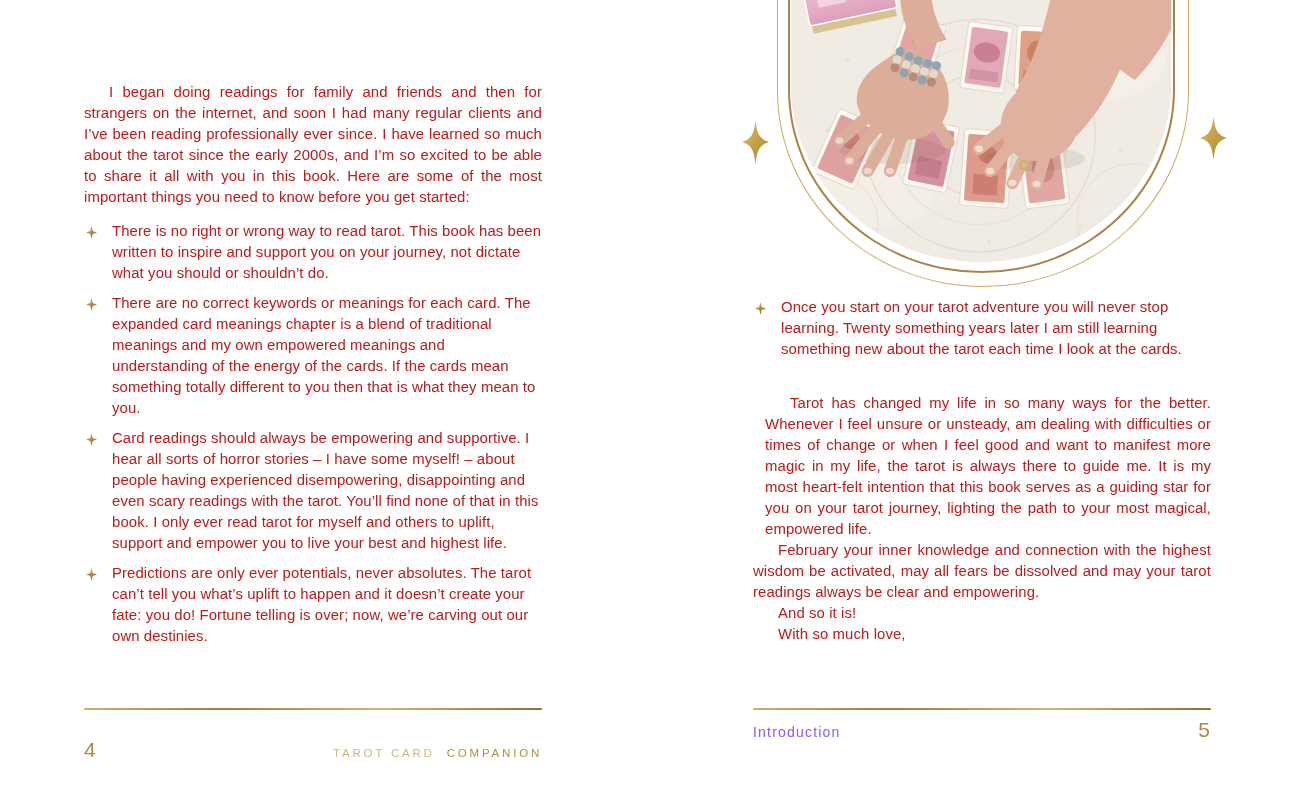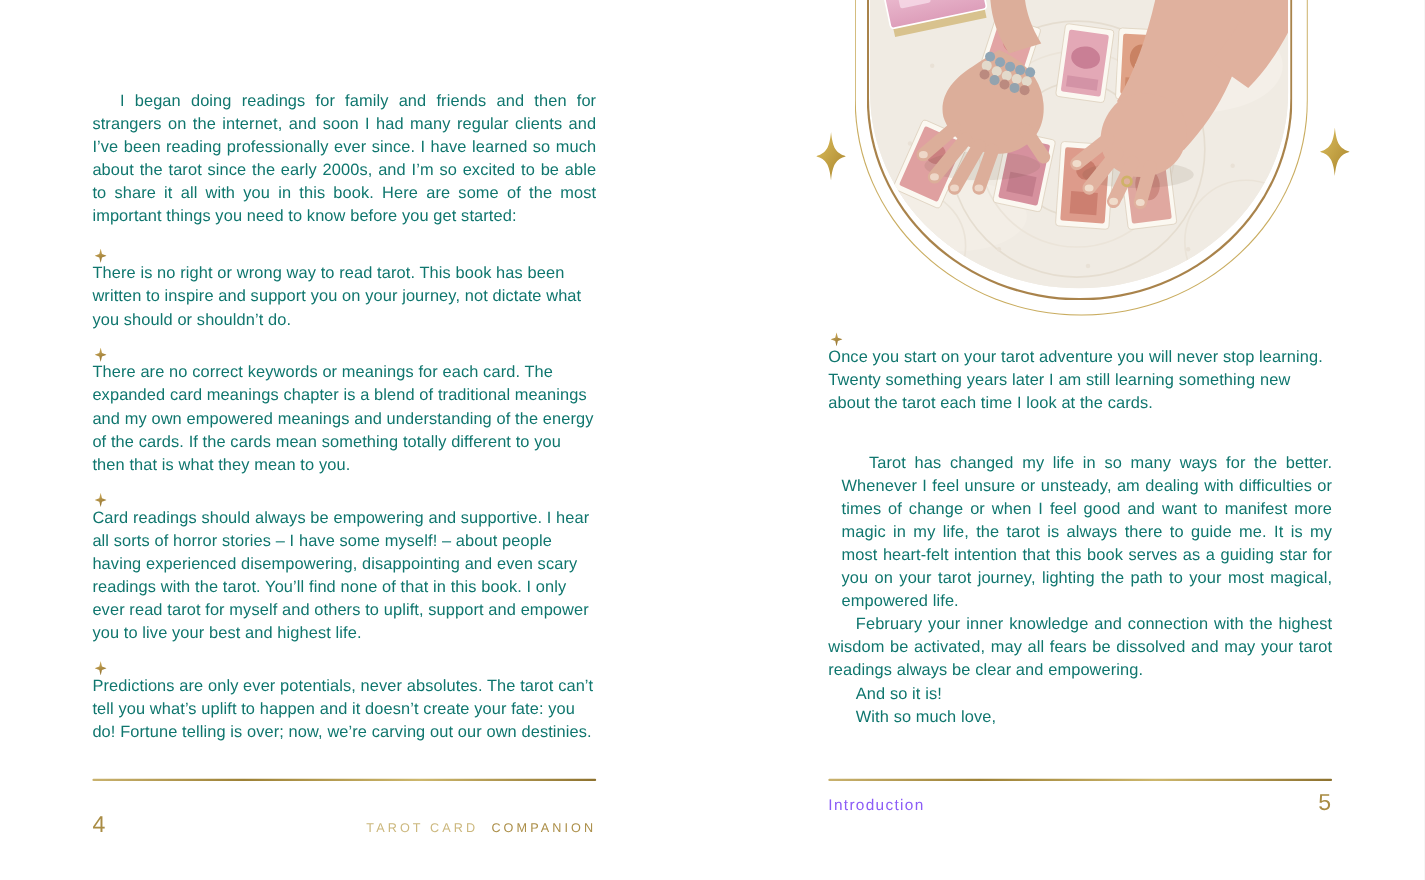--- a/index.html
+++ b/index.html
@@ -1,30 +1,30 @@
 <!DOCTYPE html>
 <html><head>
 <meta charset="utf-8">
 <style>
   * { margin:0; padding:0; box-sizing:border-box; }
   body { background:#e8e8e8; font-family:"Liberation Sans", sans-serif; }
   .spread {
     position:relative; width:1295px; height:800px; background:#ffffff;
     overflow:hidden; color:#3e3e3e;
   }
-  .txt { font-size:14.9px; line-height:21px; letter-spacing:0.1px; color:#0f766e; }
+  .txt { font-size:14.9px; line-height:21px; letter-spacing:0.1px; color:#b91c1c; }
 
   
   .page-left  { position:absolute; left:84px;  top:0; width:458px; height:800px; }
   .page-right { position:absolute; left:753px; top:0; width:458px; height:800px; }
 
   .intro { margin-top:82px; text-align:justify; text-indent:25px; }
 
   .bullets { margin-top:13px; }
-  .bullet { display:flex; margin-bottom:9px;flex-direction:column; }
+  .bullet { display:flex; margin-bottom:9px; }
   .bullet-marker {
     flex:none; width:11px; height:13px; margin:5px 15px 0 2px;
     background:linear-gradient(155deg,#c8a654 20%,#8d6d2e 90%);
     clip-path:polygon(50% 0%,61% 38%,100% 50%,61% 62%,50% 100%,39% 62%,0% 50%,39% 38%);
   }
   .bullet-text { flex:1; }
 
   
   .footer { position:absolute; top:708px; left:0; width:458px; }
   .rule { height:2px; border-radius:1px;

